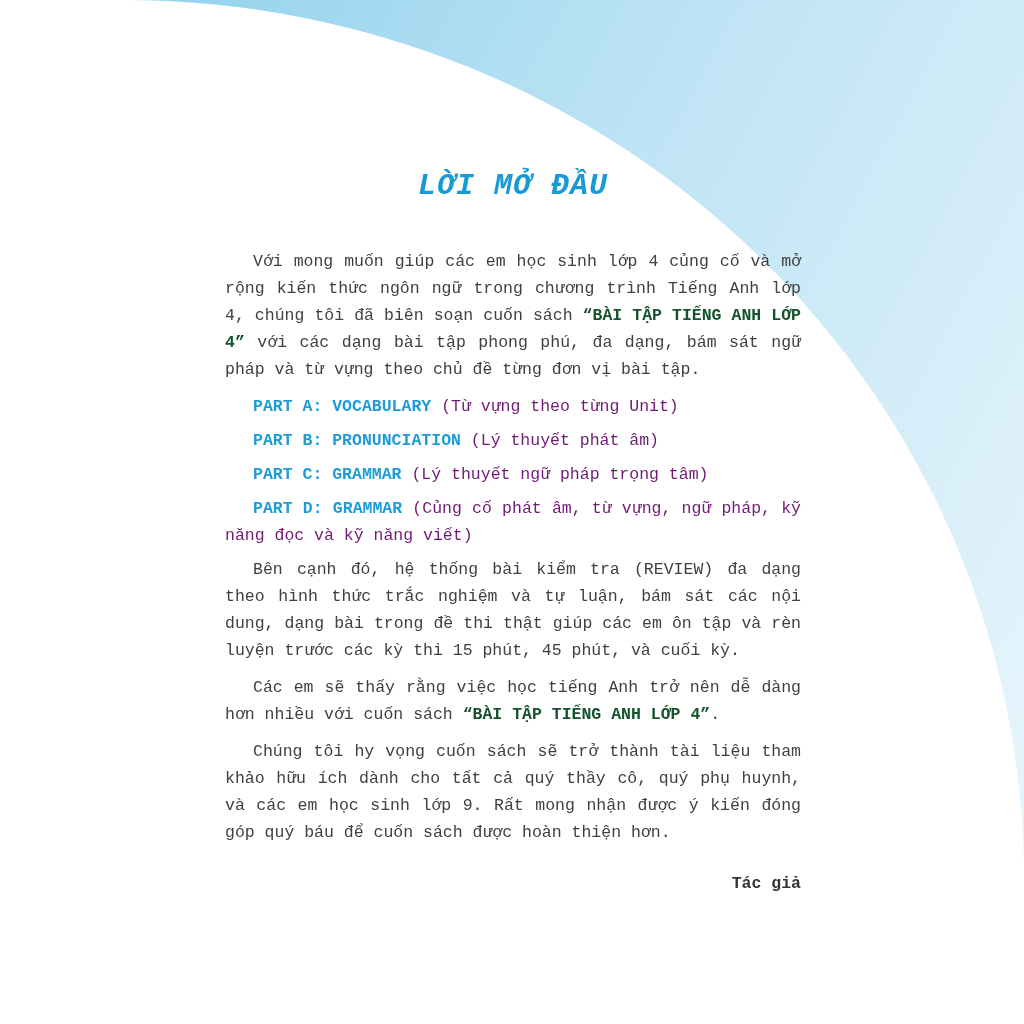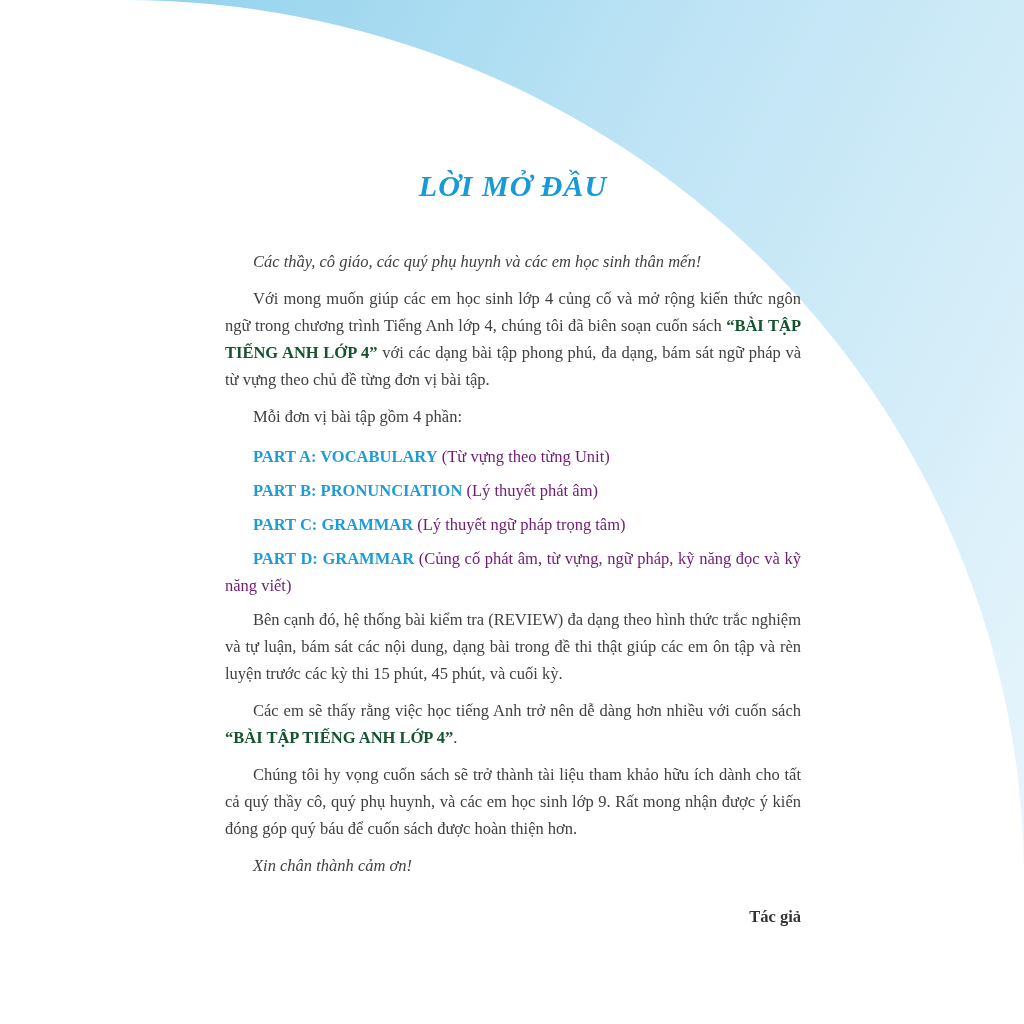--- a/index.html
+++ b/index.html
@@ -1,21 +1,21 @@
 <!DOCTYPE html>
 <html><head>
 <meta charset="utf-8">
 <style>
   html,body{margin:0;padding:0;background:#ffffff;}
   .page{
     position:relative;
     width:1024px;height:967px;
     background:#ffffff;
     overflow:hidden;
-    font-family:Liberation Serif, serif;
+    font-family:Liberation Mono, monospace;
   }
   
   .bg-blue{
     position:absolute;top:0;right:0;
     width:930px;height:910px;
     background:linear-gradient(118deg,#8fd1ec 0%,#bfe4f5 45%,#e9f6fc 100%);
   }
   .page-white{
     position:absolute;inset:0;
     background:#ffffff;
@@ -57,34 +57,31 @@
 </head>
 <body>
 
 <div class="page">
   <div class="bg-blue"></div>
   <div class="page-white"></div>
 
   <div class="content">
     <h1 class="title">LỜI MỞ ĐẦU</h1>
 
-    <p class="salutation">Các thầy, cô giáo, các quý phụ huynh và các em học sinh thân mến!</p>
 
     <p class="para"><span>Với mong muốn giúp các em học sinh lớp 4 củng cố và mở rộng kiến thức ngôn ngữ trong chương trình Tiếng Anh lớp 4, chúng tôi đã biên soạn cuốn sách </span><span class="accent">“BÀI TẬP TIẾNG ANH LỚP 4”</span><span> với các dạng bài tập phong phú, đa dạng, bám sát ngữ pháp và từ vựng theo chủ đề từng đơn vị bài tập.</span></p>
 
-    <p class="para structure">Mỗi đơn vị bài tập gồm 4 phần:</p>
 
     <p class="part"><span class="part-label">PART A: VOCABULARY</span><span class="part-desc"> (Từ vựng theo từng Unit)</span></p>
     <p class="part"><span class="part-label">PART B: PRONUNCIATION</span><span class="part-desc"> (Lý thuyết phát âm)</span></p>
     <p class="part"><span class="part-label">PART C: GRAMMAR</span><span class="part-desc"> (Lý thuyết ngữ pháp trọng tâm)</span></p>
     <p class="part"><span class="part-label">PART D: GRAMMAR</span><span class="part-desc"> (Củng cố phát âm, từ vựng, ngữ pháp, kỹ năng đọc và kỹ năng viết)</span></p>
 
     <p class="para">Bên cạnh đó, hệ thống bài kiểm tra (REVIEW) đa dạng theo hình thức trắc nghiệm và tự luận, bám sát các nội dung, dạng bài trong đề thi thật giúp các em ôn tập và rèn luyện trước các kỳ thi 15 phút, 45 phút, và cuối kỳ.</p>
 
     <p class="para"><span>Các em sẽ thấy rằng việc học tiếng Anh trở nên dễ dàng hơn nhiều với cuốn sách </span><span class="accent">“BÀI TẬP TIẾNG ANH LỚP 4”</span><span>.</span></p>
 
     <p class="para">Chúng tôi hy vọng cuốn sách sẽ trở thành tài liệu tham khảo hữu ích dành cho tất cả quý thầy cô, quý phụ huynh, và các em học sinh lớp 9. Rất mong nhận được ý kiến đóng góp quý báu để cuốn sách được hoàn thiện hơn.</p>
 
-    <p class="salutation closing">Xin chân thành cảm ơn!</p>
 
     <p class="author">Tác giả</p>
   </div>
 </div>
 
 </body></html>

